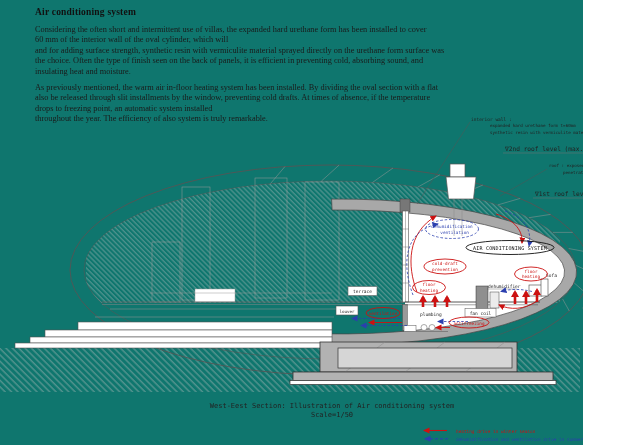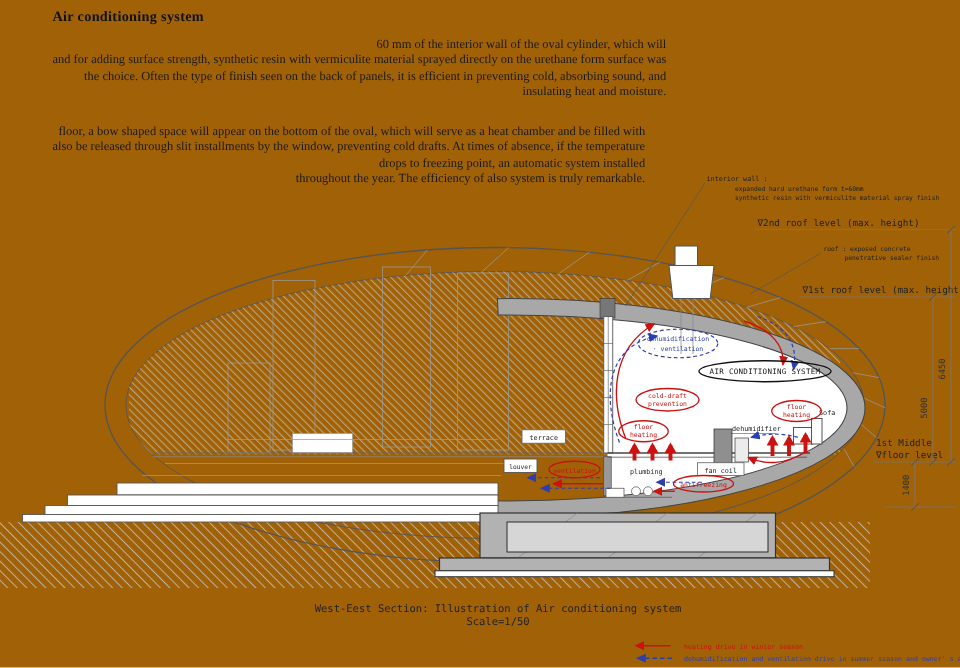--- a/index.html
+++ b/index.html
@@ -1,42 +1,43 @@
 <!DOCTYPE html>
 <html><head>
 <meta charset="utf-8">
 <style>
   html,body{margin:0;padding:0;background:#ffffff;}
-  #page{position:relative;width:640px;height:445px;background:#a16207;overflow:hidden;
-        font-family:"Liberation Serif",serif;color:#111;text-align:right;}
+  #page{position:relative;width:583px;height:445px;background:#0f766e;overflow:hidden;
+        font-family:"Liberation Serif",serif;color:#111;}
   .doc-title{position:absolute;left:35px;top:7px;font-size:9.5px;font-weight:bold;letter-spacing:.2px;}
   .para{position:absolute;left:35px;font-size:8.3px;line-height:10.4px;color:#1a1a1a;white-space:nowrap;}
   #p1{top:25px;} #p2{top:83px;}
   svg{position:absolute;left:0;top:0;}
   text{font-family:"DejaVu Sans Mono",monospace;fill:#222;}
   .lbl{font-size:4.5px;} .lbl2{font-size:4.2px;} .lvl{font-size:6.2px;} .dim{font-size:5.8px;fill:#333;}
   .cap{font-size:7px;fill:#222;} .leg-r{font-size:4.4px;fill:#cc1111;} .leg-b{font-size:4.4px;fill:#2b3faf;}
   .bub-r{font-size:4.3px;fill:#cc1111;} .bub-b{font-size:4.3px;fill:#2b3faf;} .bub-k{font-size:5px;fill:#111;letter-spacing:.2px;}
 </style>
 </head>
 <body>
 
 <div id="page">
 
   <div class="doc-title">Air conditioning system</div>
 
   <div class="para" id="p1">
+    <div>Considering the often short and intermittent use of villas, the expanded hard urethane form has been installed to cover</div>
     <div>60 mm of the interior wall of the oval cylinder, which will</div>
     <div>and for adding surface strength, synthetic resin with vermiculite material sprayed directly on the urethane form surface was</div>
     <div>the choice.  Often the type of finish seen on the back of panels, it is efficient in preventing cold, absorbing sound, and</div>
     <div>insulating heat and moisture.</div>
   </div>
 
   <div class="para" id="p2">
-    <div>floor, a bow shaped space will appear on the bottom of the oval, which will serve as a heat chamber and be filled with</div>
+    <div>As previously mentioned, the warm air in-floor heating system has been installed.  By dividing the oval section with a flat</div>
     <div>also be released through slit installments by the window, preventing cold drafts.  At times of absence, if the temperature</div>
     <div>drops to freezing point, an automatic system installed</div>
     <div>throughout the year.  The efficiency of also system is truly remarkable.</div>
   </div>
 
   <svg width="640" height="445" viewBox="0 0 640 445">
     <defs>
       <pattern id="hatchE" width="3.5" height="3.5" patternUnits="userSpaceOnUse" patternTransform="rotate(-45)">
         <line x1="1" y1="0" x2="1" y2="3.5" stroke="#cccccc" stroke-width="0.45"></line>
       </pattern>

